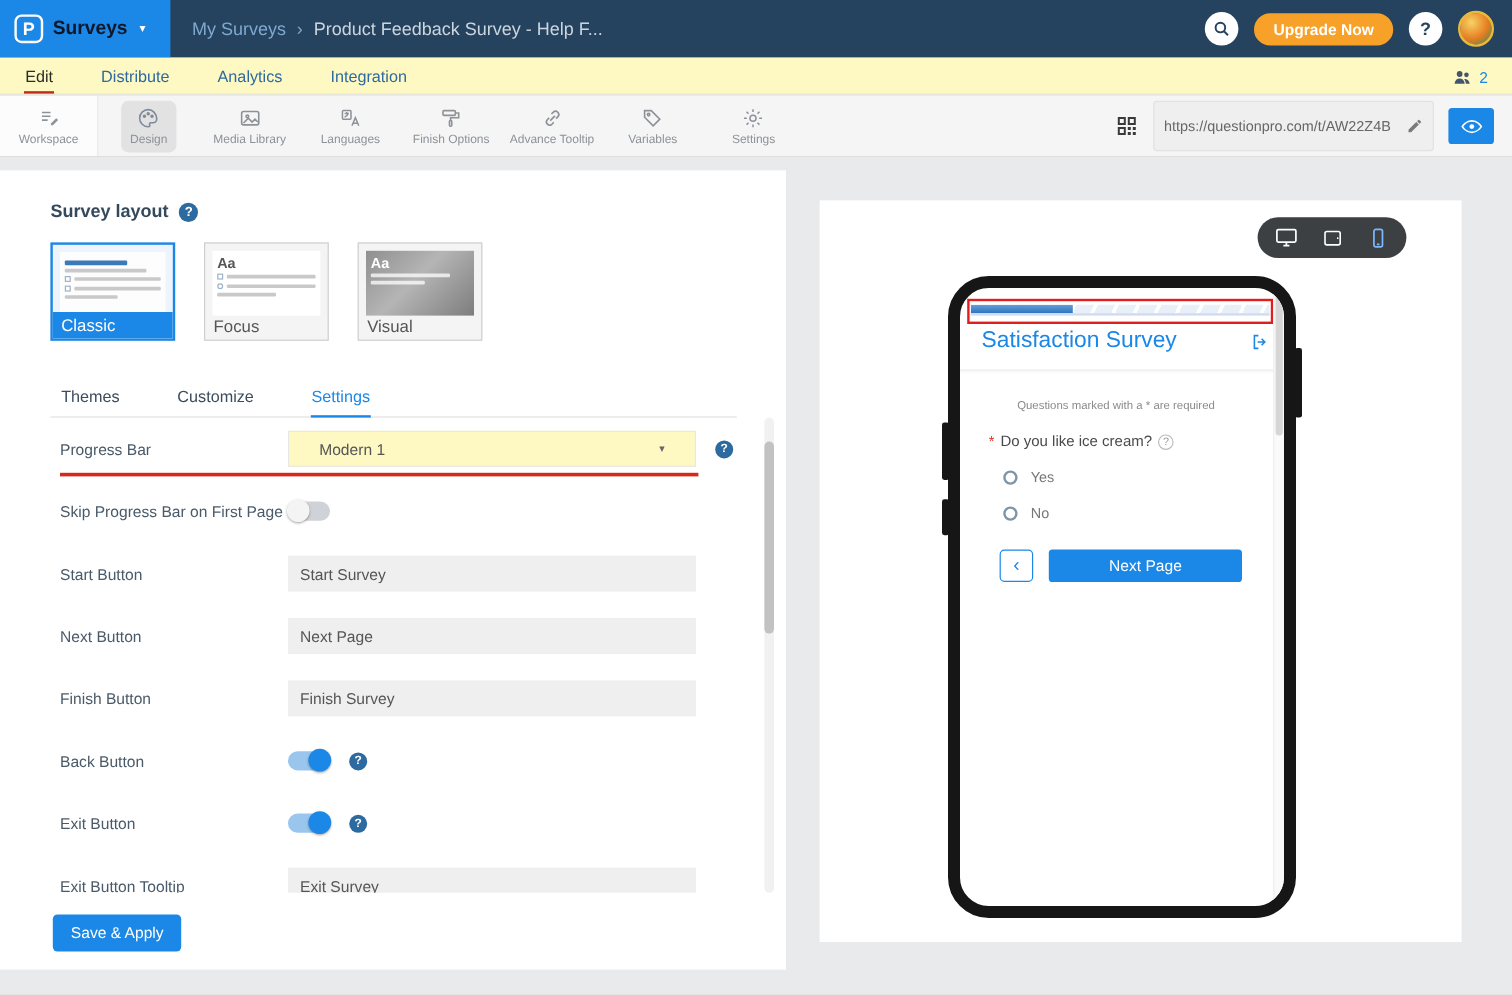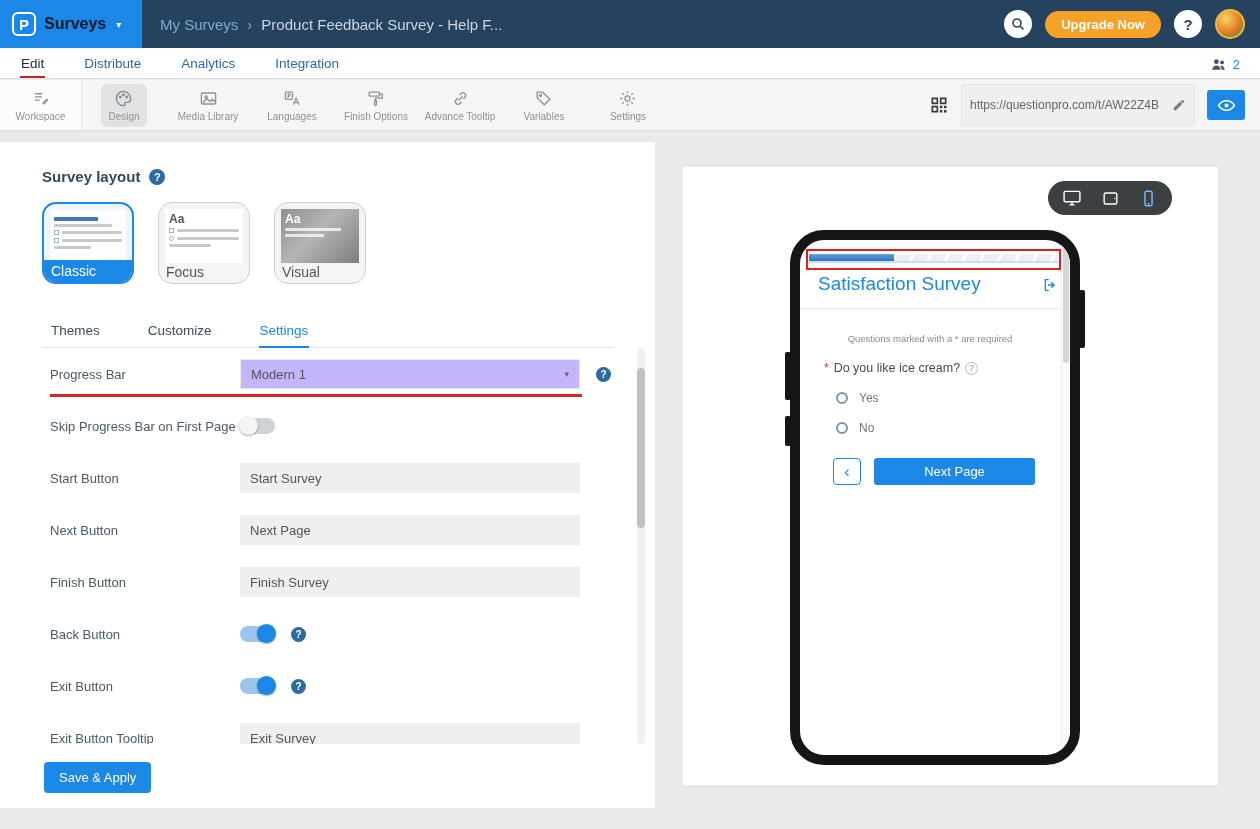--- a/index.html
+++ b/index.html
@@ -15,21 +15,21 @@
   .breadcrumb { margin-left:18px; font-size:15px; display:flex; gap:9px; align-items:center; white-space:nowrap; }
   .crumb-root { color:#7fa9d0; cursor:pointer; }
   .crumb-sep  { color:#7fa9d0; }
   .crumb-cur  { color:#ccd6de; }
   .topbar-right { margin-left:auto; display:flex; align-items:center; gap:13px; padding-right:15px; }
   .circle-btn { width:28px; height:28px; border-radius:50%; background:#fff; color:#25425e; display:flex; align-items:center; justify-content:center; font-weight:bold; font-size:15px; cursor:pointer; }
   .upgrade-btn { background:#F7A128; color:#fff; font-size:13px; font-weight:700; padding:6px 16px; border-radius:15px; border:none; cursor:pointer; font-family:inherit; }
   .avatar { width:30px; height:30px; border-radius:50%; background:radial-gradient(circle at 35% 30%, #f6d365 0%, #e67e22 55%, #2e8b57 100%); border:2px solid #e9b93c; cursor:pointer; }
 
   
-  .navbar { position:absolute; top:48px; left:0; right:0; height:31px; background:#ffffff; border-bottom:1px solid #e1e1e1; display:flex; align-items:flex-end; padding:0 20px; }
+  .navbar { position:absolute; top:48px; left:0; right:0; height:31px; background:#fef9c3; border-bottom:1px solid #e1e1e1; display:flex; align-items:flex-end; padding:0 20px; }
   .nav-tabs { display:flex; gap:38px; height:100%; align-items:flex-end; }
   .nav-tab { font-size:13.5px; color:#2d6a9f; padding:6px 1px 7px; cursor:pointer; }
   .nav-tab.active { color:#2b2b2b; border-bottom:2px solid #c0281c; padding-bottom:5px; }
   .nav-right { margin-left:auto; display:flex; align-items:center; gap:6px; padding-bottom:5px; cursor:pointer; }
   .nav-count { color:#1B87E6; font-size:13px; }
 
   
   .toolbar { position:absolute; top:80px; left:0; right:0; height:51px; background:#f5f5f5; border-bottom:1px solid #dedede; display:flex; align-items:stretch; }
   .tool-item { width:84px; display:flex; align-items:center; justify-content:center; cursor:pointer; }
   .tool-item.first { background:#fcfcfc; border-right:1px solid #e6e6e6; width:82px; }
@@ -42,21 +42,21 @@
   .eye-btn { width:38px; height:30px; background:#1B87E6; border:none; border-radius:3px; display:flex; align-items:center; justify-content:center; cursor:pointer; }
 
   
   .panel { position:absolute; left:0; top:142px; width:655px; height:666px; background:#fff; }
   .section-title-row { position:absolute; left:42px; top:26px; display:flex; align-items:center; gap:9px; }
   .section-title { font-size:15px; font-weight:700; color:#35495c; }
   .help-dot { width:16px; height:16px; border-radius:50%; background:#2d6a9f; color:#fff; font-size:11px; font-weight:bold; display:flex; align-items:center; justify-content:center; cursor:pointer; }
   .help-dot.sm { width:15px; height:15px; font-size:10px; }
 
   .cards-row { position:absolute; left:42px; top:60px; display:flex; gap:24px; }
-  .layout-card { position:relative; width:92px; height:82px; border:1px solid #cfcfcf; background:#f4f4f4; border-radius:14px; cursor:pointer; overflow:hidden; }
+  .layout-card { position:relative; width:104px; height:82px; border:1px solid #cfcfcf; background:#f4f4f4; border-radius:0; cursor:pointer; overflow:hidden; }
   .layout-card.selected { border:2px solid #1B87E6; background:#eef4fb; }
   .card-label { position:absolute; left:0; right:0; bottom:0; font-size:14px; color:#555; padding:3px 7px; }
   .layout-card.selected .card-label { background:#1B87E6; color:#fff; }
   .thumb { position:absolute; inset:6px 6px 20px 6px; background:#fff; padding:4px; }
   .layout-card.selected .thumb { background:#fdfdfd; }
   .t-line { height:3px; background:#c9c9c9; margin:3px 0; border-radius:1px; }
   .t-line.blue { background:#3c79b8; height:4px; width:65%; }
   .t-row { display:flex; align-items:center; gap:3px; margin:3px 0; }
   .t-sq { width:5px; height:5px; border:1px solid #9fb3c6; }
   .t-ci { width:5px; height:5px; border:1px solid #9fb3c6; border-radius:50%; }
@@ -65,21 +65,21 @@
   .thumb.visual .t-aa { color:#fff; }
   .thumb.visual .t-line { background:rgba(255,255,255,.75); }
 
   .panel-tabs { position:absolute; left:42px; top:172px; width:572px; border-bottom:1px solid #e2e2e2; display:flex; gap:46px; padding-left:8px; }
   .panel-tab { font-size:13.5px; color:#3c4c5d; padding:9px 1px; cursor:pointer; }
   .panel-tab.active { color:#1B87E6; border-bottom:2px solid #1B87E6; margin-bottom:-1px; padding-bottom:8px; }
 
   .form-area { position:absolute; left:0; top:206px; width:640px; height:396px; overflow:hidden; }
   .form-row { position:relative; height:52px; display:flex; align-items:center; padding-left:50px; }
   .row-label { width:190px; font-size:13px; color:#4a5a68; }
-  .select-box { width:340px; height:30px; background:#c4b5fd; border:1px solid #e8e8e8; display:flex; align-items:center; justify-content:space-between; padding:0 10px; font-size:13px; color:#555; cursor:pointer; }
+  .select-box { width:340px; height:30px; background:#fef9c3; border:1px solid #e8e8e8; display:flex; align-items:center; justify-content:space-between; padding:0 25px; font-size:13px; color:#555; cursor:pointer; }
   .select-caret { font-size:9px; color:#666; }
   .text-input { width:340px; height:30px; background:#efefef; border:none; padding:0 10px; font-size:13px; color:#555; font-family:inherit; }
   .toggle { width:35px; height:16px; border-radius:9px; background:#cfd3d7; position:relative; cursor:pointer; flex:none; }
   .toggle .knob { position:absolute; top:-2px; left:-1px; width:19px; height:19px; border-radius:50%; background:#f4f4f4; box-shadow:0 1px 2px rgba(0,0,0,.35); }
   .toggle.on { background:#9ac6ee; }
   .toggle.on .knob { left:17px; background:#1B87E6; }
   .row-help { margin-left:16px; }
   .red-underline { position:absolute; left:50px; width:532px; bottom:3px; height:3px; background:#d6281e; }
   .save-btn { position:absolute; left:44px; top:620px; background:#1B87E6; color:#fff; border:none; border-radius:4px; font-size:13px; padding:8px 15px; cursor:pointer; font-family:inherit; }
   .panel-scroll { position:absolute; left:637px; top:206px; width:8px; height:396px; background:#f1f1f1; border-radius:4px; }

